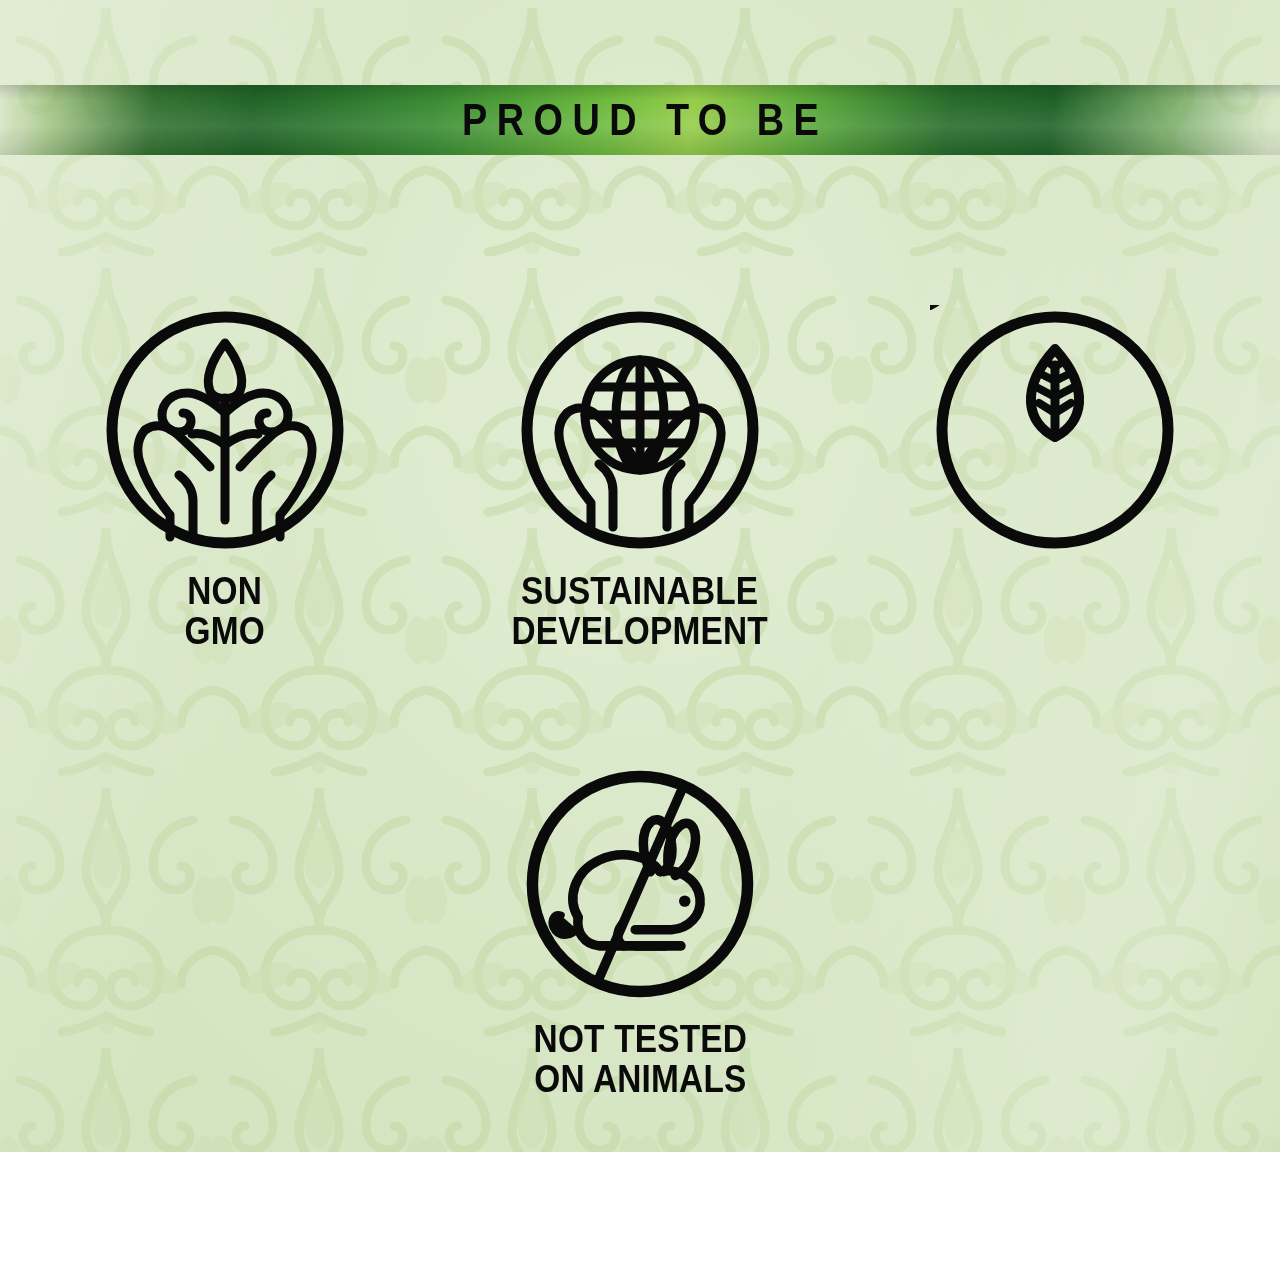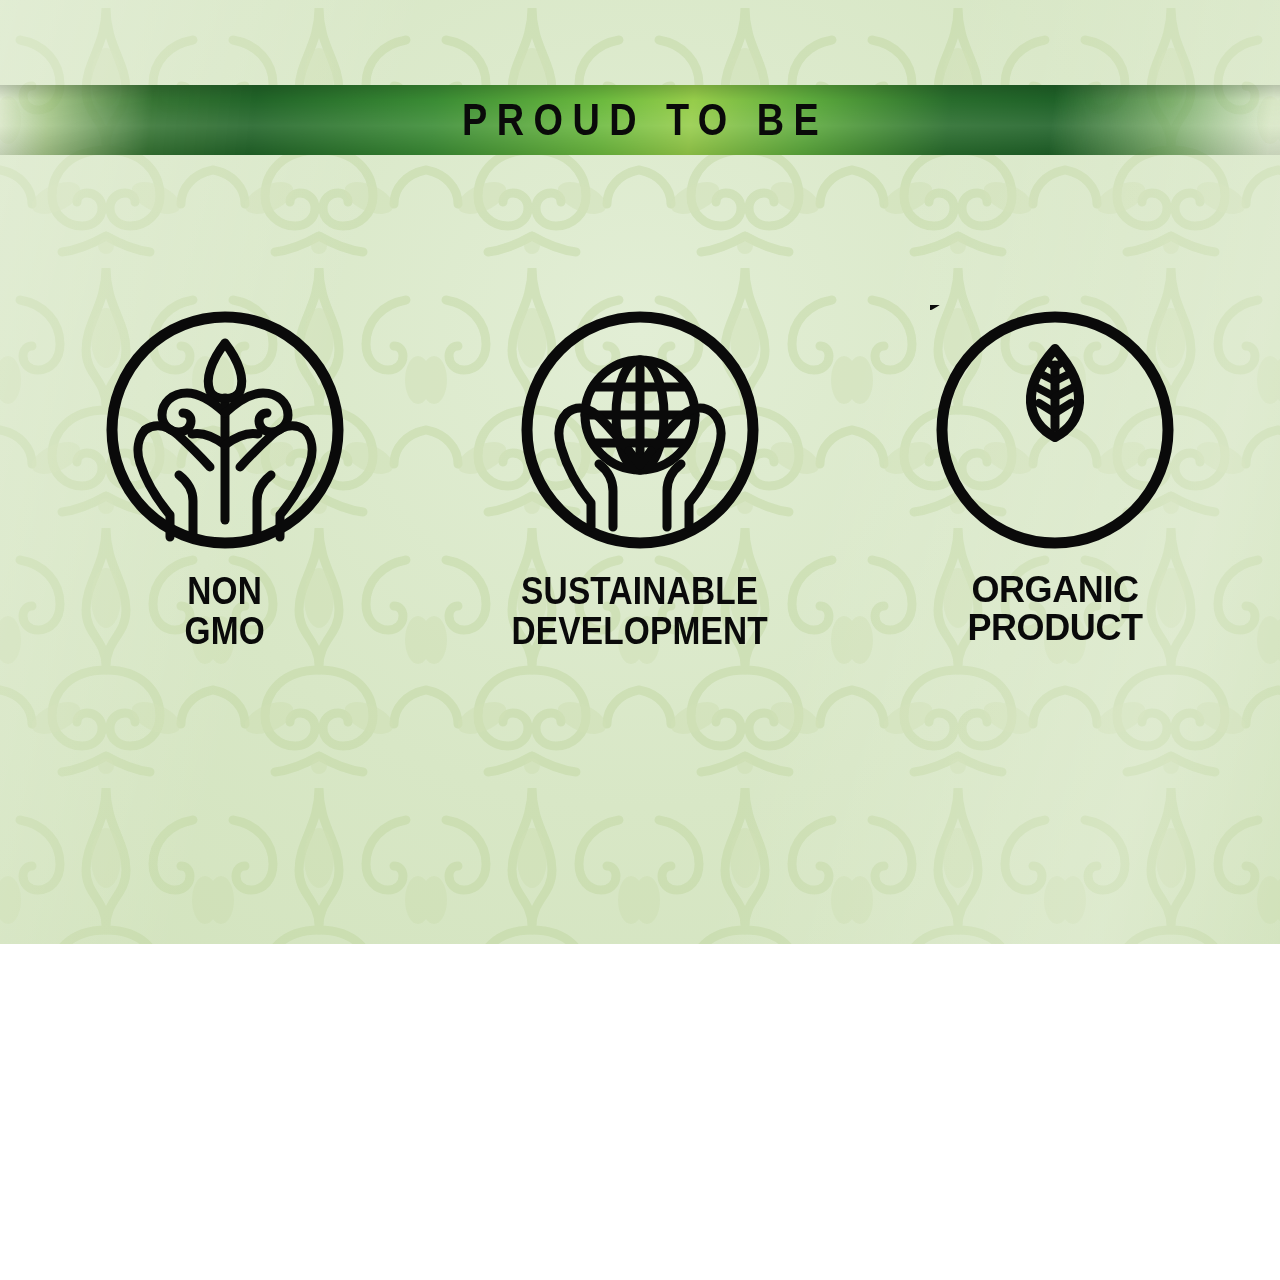--- a/index.html
+++ b/index.html
@@ -7,21 +7,21 @@
     padding: 0;
     background: #ffffff;
   }
   body {
     font-family: "Liberation Sans", sans-serif;
   }
 
   #badge-page {
     position: relative;
     width: 1280px;
-    height: 944px;
+    height: 1152px;
     overflow: hidden;
     background: #fef9c3;
   }
 
   
   .bg-base {
     position: absolute;
     inset: 0;
     background:
       radial-gradient(ellipse at 50% 35%, #e2eed5 0%, #d8e7c6 55%, #d2e3bd 100%);
@@ -259,27 +259,51 @@
           </g>
         </g>
         <use href="#leafdef" x="0" y="0" transform="translate(125,132) rotate(0) translate(-125,-132)"></use>
         <g transform="translate(125,132) rotate(120) translate(-125,-132)">
             <use href="#leafdef"></use>
           </g>
         <g transform="translate(125,132) rotate(240) translate(-125,-132)">
             <use href="#leafdef"></use>
           </g>
       </svg>
-      <div class="badge-label wide">
-        <span class="ln">ORGANIC</span>
-        <span class="ln">PRODUCT</span>
+    </div>
+
+  </div>
+
+  <div class="row row-bottom">
+
+    <div class="badge">
+      <svg class="badge-icon small" viewBox="0 0 250 250" aria-hidden="true">
+        <circle cx="125" cy="125" r="113" fill="none" stroke="#0a0a0a" stroke-width="12"></circle>
+        <g fill="none" stroke="#0a0a0a" stroke-width="10" stroke-linecap="round" stroke-linejoin="round">
+
+          <path d="M60 160 C48 140 56 112 82 100 C106 89 134 95 146 112"></path>
+          <path d="M60 160 C58 176 66 188 82 190 L152 190"></path>
+
+          <path d="M42 158 C33 155 30 166 36 174 C42 181 54 180 58 172" fill="#0a0a0a" stroke-width="8"></path>
+
+          <path d="M146 112 C166 108 186 120 188 140 C190 158 176 172 158 173 L120 173"></path>
+
+          <path d="M106 168 C100 176 100 186 108 190"></path>
+
+          <path d="M120 190 L168 190"></path>
+
+          <path d="M136 112 C126 92 126 70 136 60 C146 52 156 64 158 82 C160 96 156 106 150 112"></path>
+          <path d="M155 110 C152 88 158 68 170 62 C180 58 186 70 182 88 C178 104 170 112 162 116"></path>
+        </g>
+        <circle cx="172" cy="143" r="6" fill="#0a0a0a"></circle>
+
+        <path d="M168 28 L82 224" fill="none" stroke="#0a0a0a" stroke-width="10" stroke-linecap="round"></path>
+      </svg>
+      <div class="badge-label">
+        <span class="ln">NOT TESTED</span>
+        <span class="ln">ON ANIMALS</span>
       </div>
     </div>
 
+
   </div>
 
-  <div class="row row-bottom">
-
-
-
-  </div>
-
 </div>
 
 </body></html>

